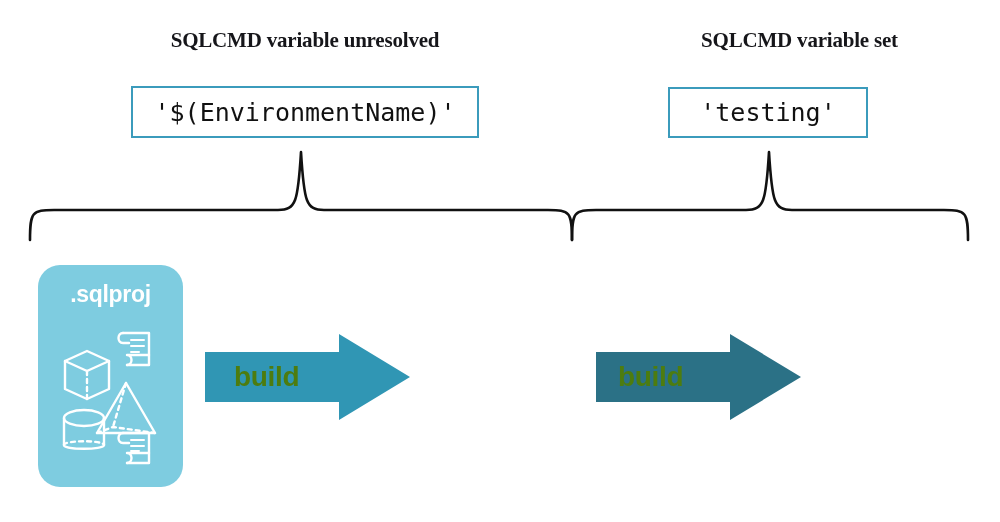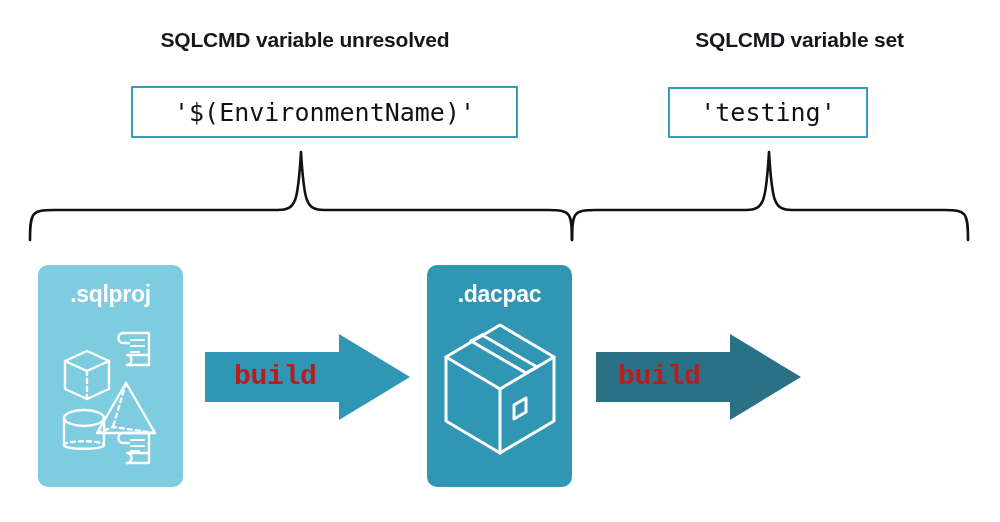--- a/index.html
+++ b/index.html
@@ -12,21 +12,21 @@
   }
   #canvas {
     position: relative;
     width: 1000px;
     height: 522px;
     background: #ffffff;
     overflow: hidden;
   }
   .sec-title {
     position: absolute;
-    font-family: Liberation Sans, sans-serif;
+    font-family: Liberation Serif, serif;
     font-weight: bold;
     font-size: 21px;
     letter-spacing: -0.2px;
     color: #16161a;
     text-align: center;
     white-space: nowrap;
   }
   #title-left  { left: 60px;  top: 28px; width: 490px; }
   #title-right { left: 632px; top: 28px; width: 335px; }
 
@@ -36,30 +36,30 @@
     background: #ffffff;
     box-sizing: border-box;
     display: flex;
     align-items: center;
     justify-content: center;
     font-family: "DejaVu Sans Mono", "Liberation Mono", monospace;
     font-size: 25px;
     color: #111111;
     letter-spacing: 0px;
   }
-  #code-left  { left: 131px; top: 86px; width: 387px; height: 52px; }
+  #code-left  { left: 131px; top: 86px; width: 348px; height: 52px; }
   #code-right { left: 668px; top: 87px; width: 200px; height: 51px; }
 
   .brace-svg { position: absolute; }
   #brace-left-wrap  { left: 28px;  top: 150px; }
   #brace-right-wrap { left: 570px; top: 150px; }
 
   .node-box {
     position: absolute;
-    border-radius: 10px;
+    border-radius: 22px;
     box-sizing: border-box;
   }
   #box-sqlproj  { left: 38px;  top: 265px; width: 145px; height: 222px; background: #7ecce0; }
   #box-dacpac   { left: 427px; top: 265px; width: 145px; height: 222px; background: #3096b4; }
   #box-database { left: 820px; top: 265px; width: 145px; height: 222px; background: #2b7186; }
 
   .node-label {
     position: absolute;
     top: 16px;
     left: 0;
@@ -78,24 +78,24 @@
     width: 100%;
     display: flex;
     justify-content: center;
   }
 
   .arrow-wrap { position: absolute; }
   #arrow-build  { left: 205px; top: 334px; }
   #arrow-deploy { left: 596px; top: 334px; }
   .arrow-label {
     position: absolute;
-    font-family: Liberation Mono, monospace;
+    font-family: Liberation Sans, sans-serif;
     font-weight: bold;
     font-size: 28px;
-    color: #b91c1c;
+    color: #4d7c0f;
     letter-spacing: -0.3px;
     white-space: nowrap;
   }
   #label-build  { left: 234px; top: 361px; }
   #label-deploy { left: 618px; top: 361px; }
 </style>
 </head>
 <body>
 
 <div id="canvas">
@@ -147,37 +147,20 @@
 
           <path d="M72 116 L98 116 L98 146 L76 146"></path>
           <path d="M72 116 C66 116, 66 126, 72 126 L78 126"></path>
           <path d="M76 146 C82 146, 82 136, 76 136 L98 136"></path>
           <path d="M80 123 L93 123 M80 129 L93 129 M80 134 L88 134" stroke-width="2"></path>
         </g>
       </svg>
     </div>
   </div>
 
-  <div class="node-box" id="box-dacpac">
-    <div class="node-label">.dacpac</div>
-    <div class="node-art">
-      <svg width="124" height="150" viewBox="0 0 124 150" fill="none">
-        <g stroke="#ffffff" stroke-width="3" fill="none" stroke-linejoin="round" stroke-linecap="round">
-          <path d="M62 8 L116 40 L116 104 L62 136 L8 104 L8 40 Z"></path>
-          <path d="M8 40 L62 72 L116 40"></path>
-          <path d="M62 72 L62 136"></path>
-          <path d="M33 24 L88 56"></path>
-          <path d="M44 18 L99 50"></path>
-          <path d="M33 24 L44 18"></path>
-          <path d="M88 56 L99 50"></path>
-          <path d="M76 88 L88 81 L88 95 L76 102 Z"></path>
-        </g>
-      </svg>
-    </div>
-  </div>
 
 
   <div class="arrow-wrap" id="arrow-build">
     <svg width="205" height="86" viewBox="0 0 205 86" fill="none">
       <path d="M0 18 L134 18 L134 0 L205 43 L134 86 L134 68 L0 68 Z" fill="#3096b4"></path>
     </svg>
   </div>
   <div class="arrow-label" id="label-build">build</div>
 
   <div class="arrow-wrap" id="arrow-deploy">

